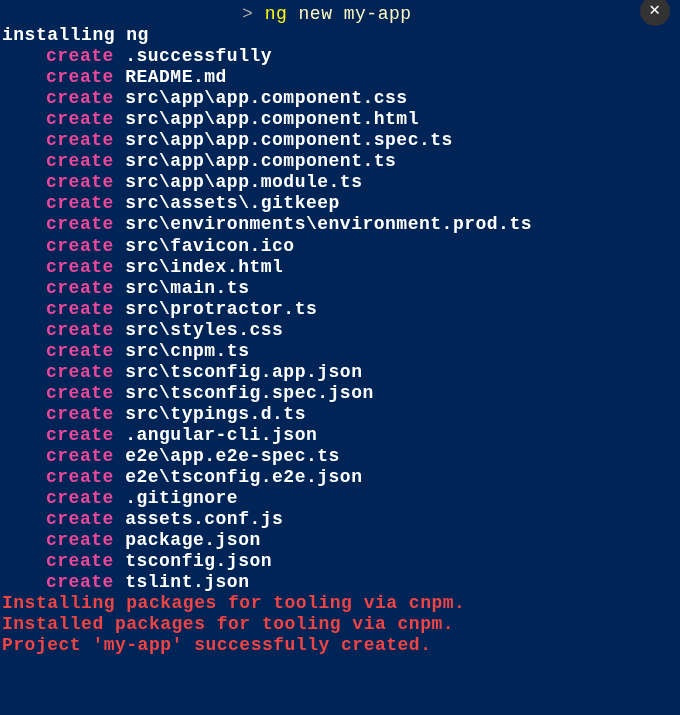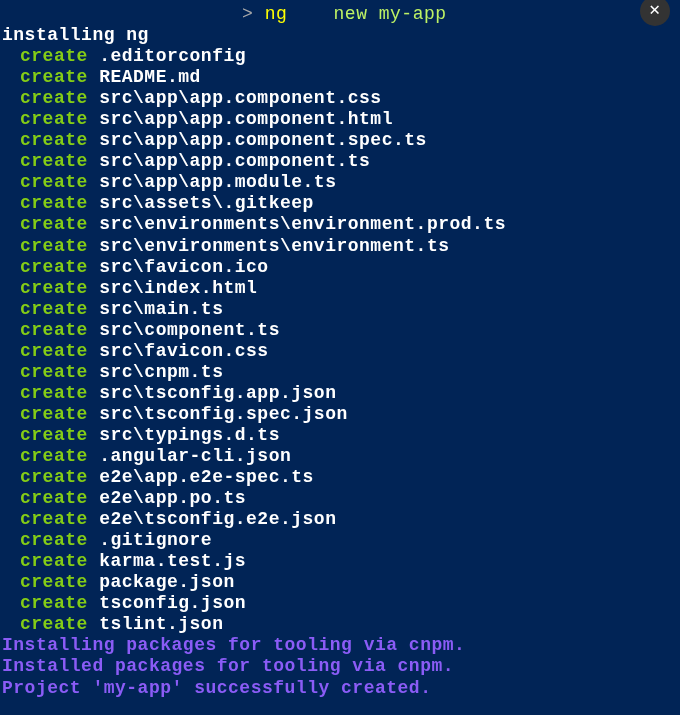--- a/index.html
+++ b/index.html
@@ -43,80 +43,78 @@
       padding-left: 240px;
     }
     .prompt-symbol {
       color: #aaaaaa;
     }
     .cmd-ng {
       color: #ffff00;
       font-family: Liberation Mono, monospace;
     }
     .cmd-args {
-      color: #bef264;
-      padding-left: 35px;
+      color: #fef9c3;
     }
     .line {
       white-space: pre;
       color: #ffffff;
       font-weight: bold;
     }
     .indent {
       padding-left: 18px;
     }
     .create {
-      color: #84cc16;
+      color: #ec4899;
+      margin-left: 26px;
     }
     .filepath {
       color: #ffffff;
     }
     .status-green {
-      color: #8b5cf6;
+      color: #ef4444;
     }
   </style>
 </head>
 <body>
 
 <div class="terminal">
 
   <div class="close-btn">
     <span>✕</span>
   </div>
 
   <div class="prompt-line"><span class="prompt-symbol">&gt;</span> <span class="cmd-ng">ng</span><span class="cmd-args"> new my-app</span></div>
 
   <div class="line">installing ng</div>
 
   <div id="file-lines">
-      <div class="line indent"><span class="create">create</span> <span class="filepath">.editorconfig</span></div>
+      <div class="line indent"><span class="create">create</span> <span class="filepath">.successfully</span></div>
       <div class="line indent"><span class="create">create</span> <span class="filepath">README.md</span></div>
       <div class="line indent"><span class="create">create</span> <span class="filepath">src\app\app.component.css</span></div>
       <div class="line indent"><span class="create">create</span> <span class="filepath">src\app\app.component.html</span></div>
       <div class="line indent"><span class="create">create</span> <span class="filepath">src\app\app.component.spec.ts</span></div>
       <div class="line indent"><span class="create">create</span> <span class="filepath">src\app\app.component.ts</span></div>
       <div class="line indent"><span class="create">create</span> <span class="filepath">src\app\app.module.ts</span></div>
       <div class="line indent"><span class="create">create</span> <span class="filepath">src\assets\.gitkeep</span></div>
       <div class="line indent"><span class="create">create</span> <span class="filepath">src\environments\environment.prod.ts</span></div>
-      <div class="line indent"><span class="create">create</span> <span class="filepath">src\environments\environment.ts</span></div>
       <div class="line indent"><span class="create">create</span> <span class="filepath">src\favicon.ico</span></div>
       <div class="line indent"><span class="create">create</span> <span class="filepath">src\index.html</span></div>
       <div class="line indent"><span class="create">create</span> <span class="filepath">src\main.ts</span></div>
-      <div class="line indent"><span class="create">create</span> <span class="filepath">src\component.ts</span></div>
-      <div class="line indent"><span class="create">create</span> <span class="filepath">src\favicon.css</span></div>
+      <div class="line indent"><span class="create">create</span> <span class="filepath">src\protractor.ts</span></div>
+      <div class="line indent"><span class="create">create</span> <span class="filepath">src\styles.css</span></div>
       <div class="line indent"><span class="create">create</span> <span class="filepath">src\cnpm.ts</span></div>
       <div class="line indent"><span class="create">create</span> <span class="filepath">src\tsconfig.app.json</span></div>
       <div class="line indent"><span class="create">create</span> <span class="filepath">src\tsconfig.spec.json</span></div>
       <div class="line indent"><span class="create">create</span> <span class="filepath">src\typings.d.ts</span></div>
       <div class="line indent"><span class="create">create</span> <span class="filepath">.angular-cli.json</span></div>
       <div class="line indent"><span class="create">create</span> <span class="filepath">e2e\app.e2e-spec.ts</span></div>
-      <div class="line indent"><span class="create">create</span> <span class="filepath">e2e\app.po.ts</span></div>
       <div class="line indent"><span class="create">create</span> <span class="filepath">e2e\tsconfig.e2e.json</span></div>
       <div class="line indent"><span class="create">create</span> <span class="filepath">.gitignore</span></div>
-      <div class="line indent"><span class="create">create</span> <span class="filepath">karma.test.js</span></div>
+      <div class="line indent"><span class="create">create</span> <span class="filepath">assets.conf.js</span></div>
       <div class="line indent"><span class="create">create</span> <span class="filepath">package.json</span></div>
       <div class="line indent"><span class="create">create</span> <span class="filepath">tsconfig.json</span></div>
       <div class="line indent"><span class="create">create</span> <span class="filepath">tslint.json</span></div>
     </div>
 
   <div id="status-lines">
       <div class="line status-green">Installing packages for tooling via cnpm.</div>
       <div class="line status-green">Installed packages for tooling via cnpm.</div>
       <div class="line status-green">Project 'my-app' successfully created.</div>
     </div>

